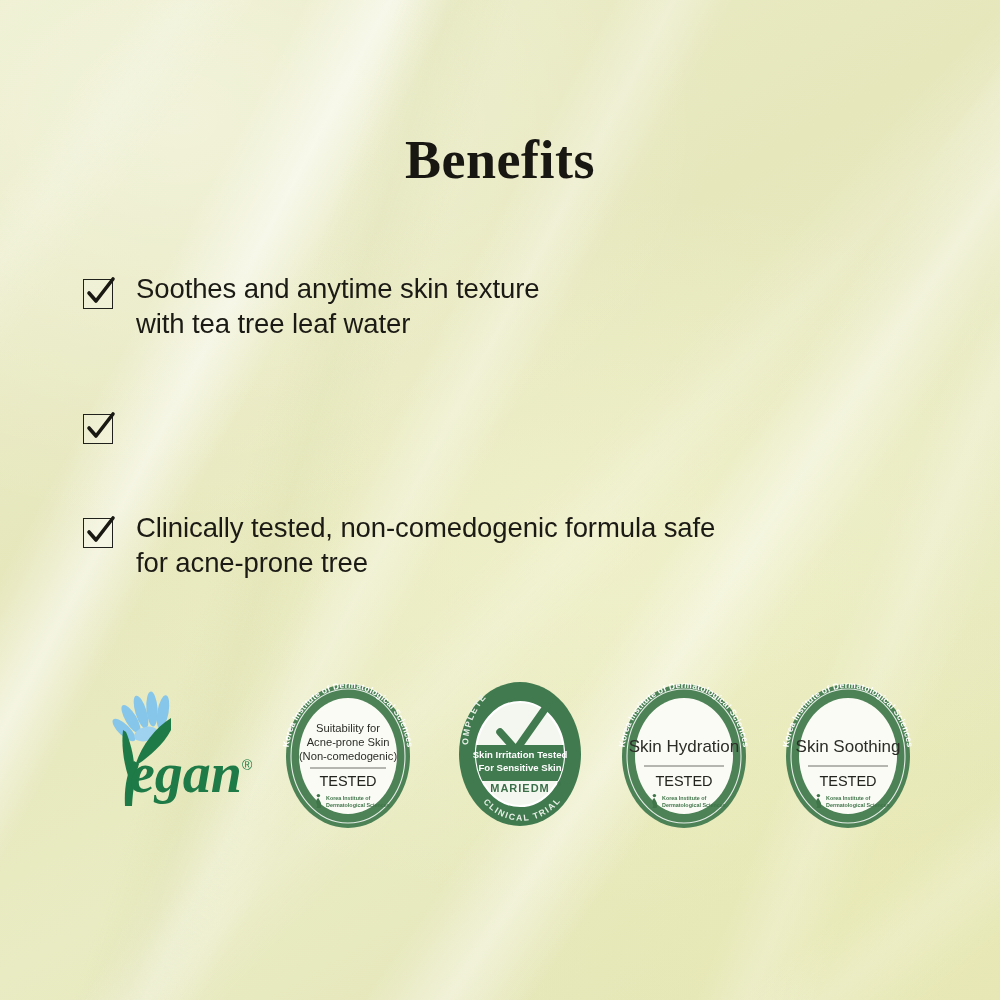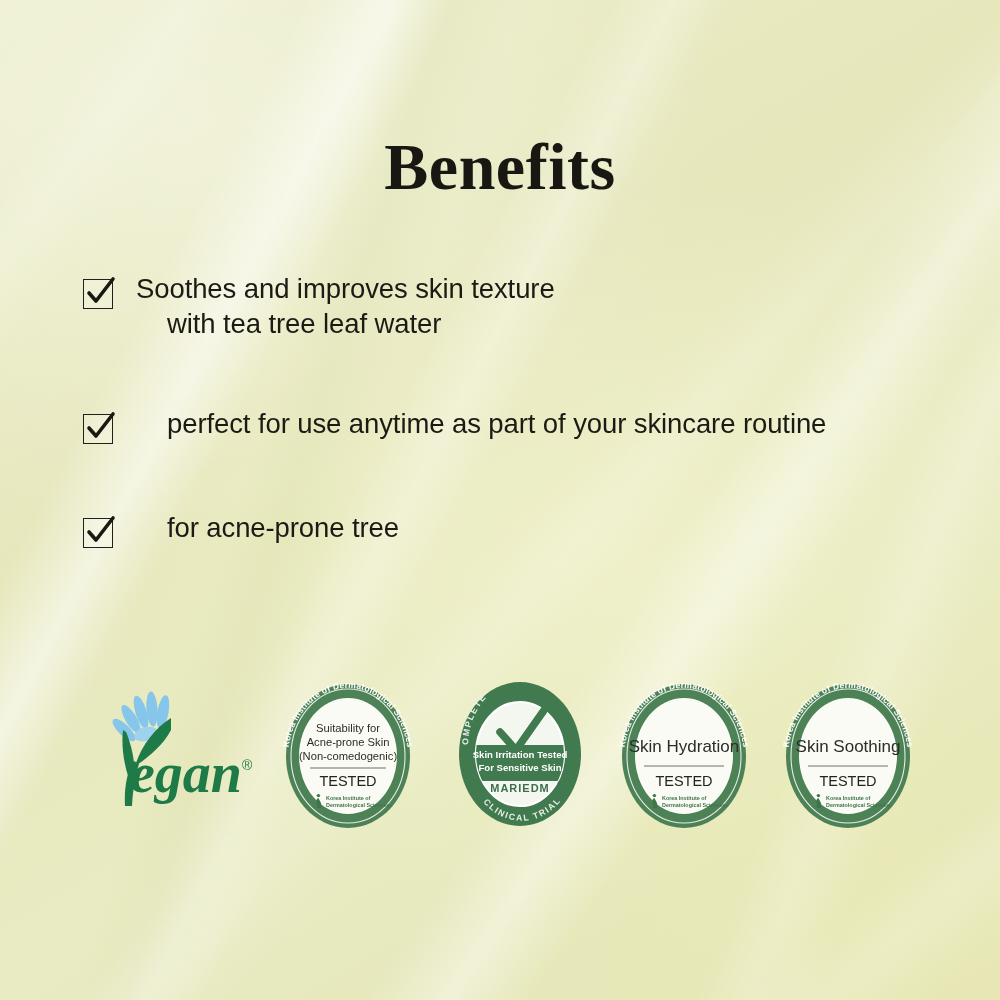--- a/index.html
+++ b/index.html
@@ -35,39 +35,39 @@
       linear-gradient(140deg, rgba(255,255,255,0) 88%, rgba(255,255,255,.35) 92%, rgba(255,255,255,0) 97%);
   }
 
   .page { position:relative; z-index:2; width:1000px; height:1000px; }
 
   
   .title {
     position:absolute; top:129px; left:0; width:1000px;
     text-align:center;
     font-family:"Liberation Serif", serif;
-    font-size:66px; font-weight:700; color:#191712;
+    font-size:54px; font-weight:700; color:#191712;
     letter-spacing:.5px;
   }
 
   
   .benefits { position:absolute; top:272px; left:82px; width:870px; }
   .benefit { display:flex; align-items:flex-start; margin-bottom:66px; }
   .benefit:last-child { margin-bottom:0; }
 
   .checkbox { flex:0 0 auto; width:34px; height:34px; position:relative; margin-right:20px; margin-top:4px; }
   .checkbox .bx { position:absolute; left:1px; top:3px; width:30px; height:30px; border:1.6px solid #20211c; background:rgba(255,255,255,.18); }
   .checkbox svg { position:absolute; left:0; top:0; width:34px; height:34px; }
 
   .btext {
     font-size:27.5px; line-height:1.26; color:#1c1a15;
     font-family:"Liberation Sans", sans-serif;
     letter-spacing:-.1px;
   }
-  .btext .l2 { display:block;margin-left:31px; }
+  .btext .l2 { display:block; }
 
   
   .certrow { position:absolute; left:0; top:676px; width:1000px; height:180px; }
 
   
   .vegan { position:absolute; left:93px; top:12px; width:175px; height:140px; }
   .vegan svg { width:175px; height:140px; display:block; }
 
   
   .badge { position:absolute; top:0; width:152px; height:160px; }
@@ -90,45 +90,45 @@
   <div class="benefits">
 
     <div class="benefit">
       <div class="checkbox">
         <div class="bx"></div>
         <svg viewBox="0 0 34 34">
             <path d="M7 17 L14 25 L31 3" fill="none" stroke="#1a1813" stroke-width="3.6" stroke-linecap="round" stroke-linejoin="round"></path>
           </svg>
       </div>
       <div class="btext">
-        <span>Soothes and improves skin texture</span>
+        <span>Soothes and anytime skin texture</span>
         <span class="l2">with tea tree leaf water</span>
       </div>
     </div>
 
     <div class="benefit">
       <div class="checkbox">
         <div class="bx"></div>
         <svg viewBox="0 0 34 34">
             <path d="M7 17 L14 25 L31 3" fill="none" stroke="#1a1813" stroke-width="3.6" stroke-linecap="round" stroke-linejoin="round"></path>
           </svg>
       </div>
       <div class="btext">
-        <span class="l2">perfect for use anytime as part of your skincare routine</span>
       </div>
     </div>
 
     <div class="benefit">
       <div class="checkbox">
         <div class="bx"></div>
         <svg viewBox="0 0 34 34">
             <path d="M7 17 L14 25 L31 3" fill="none" stroke="#1a1813" stroke-width="3.6" stroke-linecap="round" stroke-linejoin="round"></path>
           </svg>
       </div>
       <div class="btext">
+        <span>Clinically tested, non-comedogenic formula safe</span>
         <span class="l2">for acne-prone tree</span>
       </div>
     </div>
 
   </div>
 
   <div class="certrow">
 
     <div class="vegan">
       <svg viewBox="0 0 175 140">

